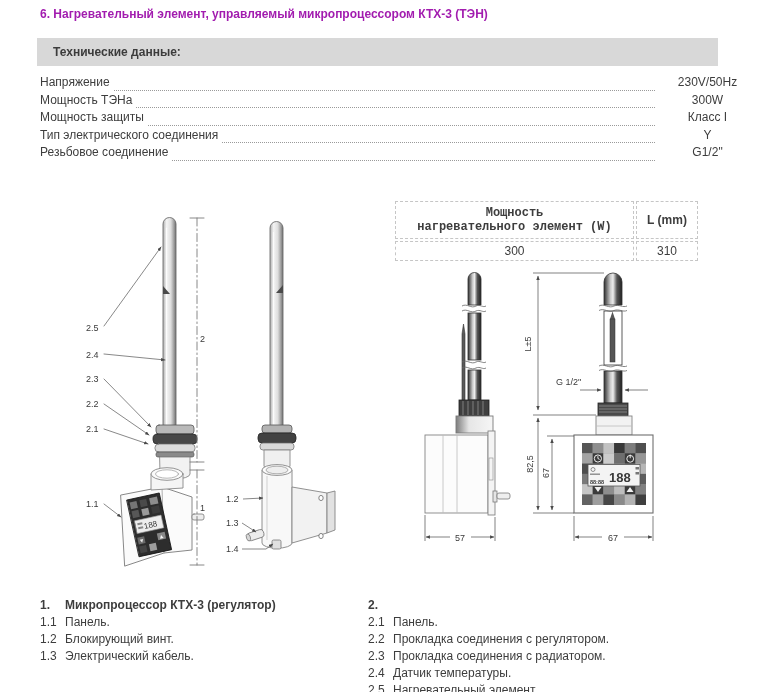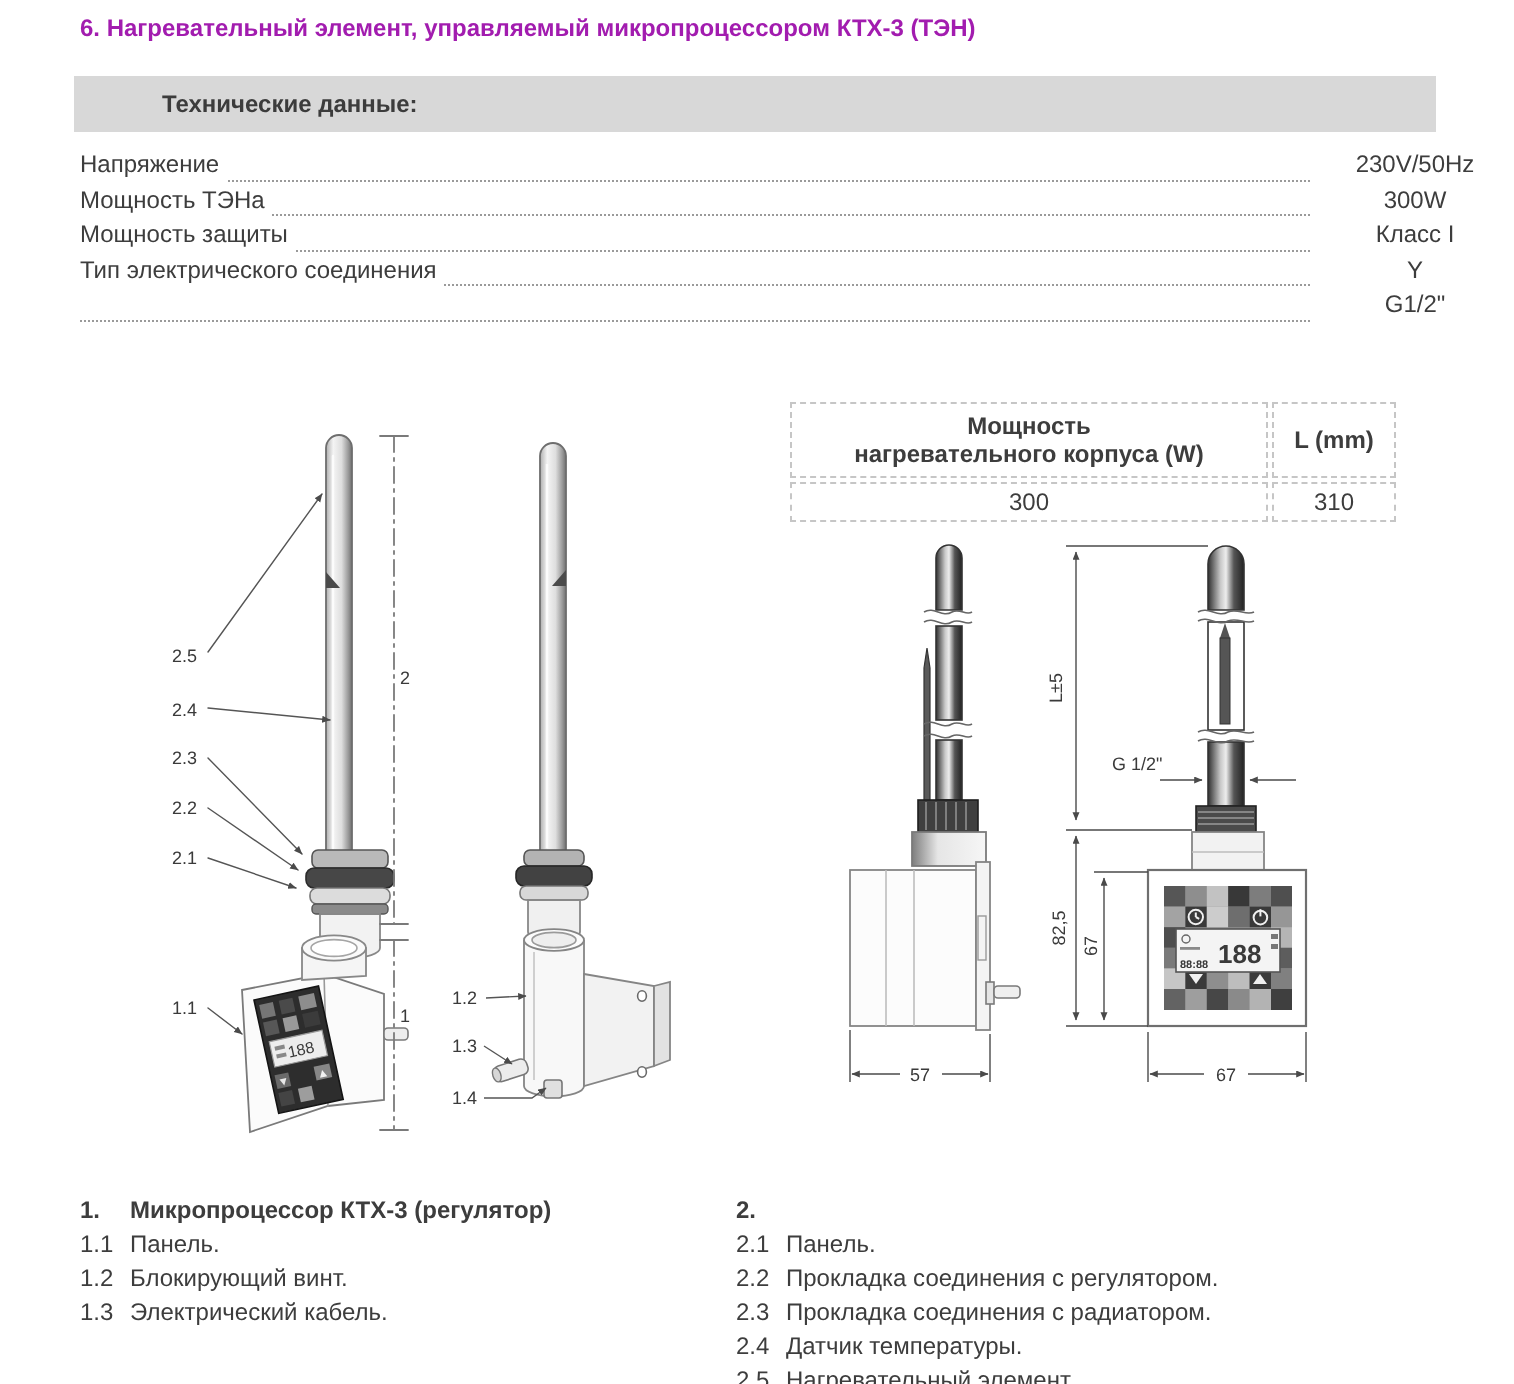--- a/index.html
+++ b/index.html
@@ -1,29 +1,29 @@
 <!DOCTYPE html>
 <html><head>
 <meta charset="utf-8">
 <style>
   html,body{margin:0;padding:0;background:#fff;}
   body{width:757px;height:692px;position:relative;font-family:"Liberation Sans",sans-serif;color:#3d3d3d;overflow:hidden;}
   .abs{position:absolute;}
   .page-title{left:40px;top:7px;font-size:12px;font-weight:bold;color:#a21caf;}
   .section-bar{left:37px;top:38px;width:681px;height:28px;background:#d8d8d8;display:flex;align-items:center;}
-  .section-bar span{font-size:12px;font-weight:bold;color:#3c3c3c;padding-left:44px;}
+  .section-bar span{font-size:12px;font-weight:bold;color:#3c3c3c;padding-left:16px;}
   .specs{left:40px;top:75px;width:717px;}
   .spec-row{display:flex;height:17.5px;font-size:12px;line-height:15px;}
   .spec-label{white-space:nowrap;padding-right:4px;text-align:right;}
   .spec-dots{flex:1;border-bottom:1px dotted #9a9a9a;align-self:flex-end;margin-bottom:2px;}
   .spec-value{width:99px;padding-left:3px;white-space:nowrap;text-align:center;}
   .power-table{left:393px;top:199px;border-collapse:separate;border-spacing:2px;}
   .power-table td{border:1px dashed #c6c6c6;font-size:12px;text-align:center;vertical-align:middle;color:#3d3d3d;}
   .power-table .hdr{font-weight:bold;height:34px;line-height:14px;}
-  .power-table .c1{width:235px;}
+  .power-table .c1{width:235px;font-family:Liberation Mono, monospace;}
   .power-table .c2{width:52px;padding:0 4px;}
   .power-table .val{height:16px;}
   .diagram-svg{left:0;top:188px;}
   .legend{top:597px;font-size:12px;}
   .legend .row{display:flex;line-height:17px;}
   .legend .num{width:25px;flex:none;}
   .legend .ttl{font-weight:bold;}
   .lg-left{left:40px;width:325px;}
   .lg-right{left:368px;width:388px;}
   svg text{font-family:"Liberation Sans",sans-serif;fill:#3a3a3a;}
@@ -54,31 +54,32 @@
       <span class="spec-label">Мощность защиты</span>
       <span class="spec-dots"></span>
       <span class="spec-value">Класс I</span>
     </div>
   <div class="spec-row">
       <span class="spec-label">Тип электрического соединения</span>
       <span class="spec-dots"></span>
       <span class="spec-value">Y</span>
     </div>
   <div class="spec-row">
+      <span class="spec-label">Резьбовое соединение</span>
       <span class="spec-dots"></span>
       <span class="spec-value">G1/2"</span>
     </div>
 </div>
 
 <table class="abs power-table">
   <tbody>
       <tr>
     <td class="hdr c1">
       <span style="display:block">Мощность</span>
-      <span style="display:block">нагревательного корпуса (W)</span>
+      <span style="display:block">нагревательного элемент (W)</span>
     </td>
     <td class="hdr c2">L (mm)</td>
   </tr>
   <tr>
     <td class="val">300</td>
     <td class="val">310</td>
   </tr>
 </tbody>
   </table>
 

